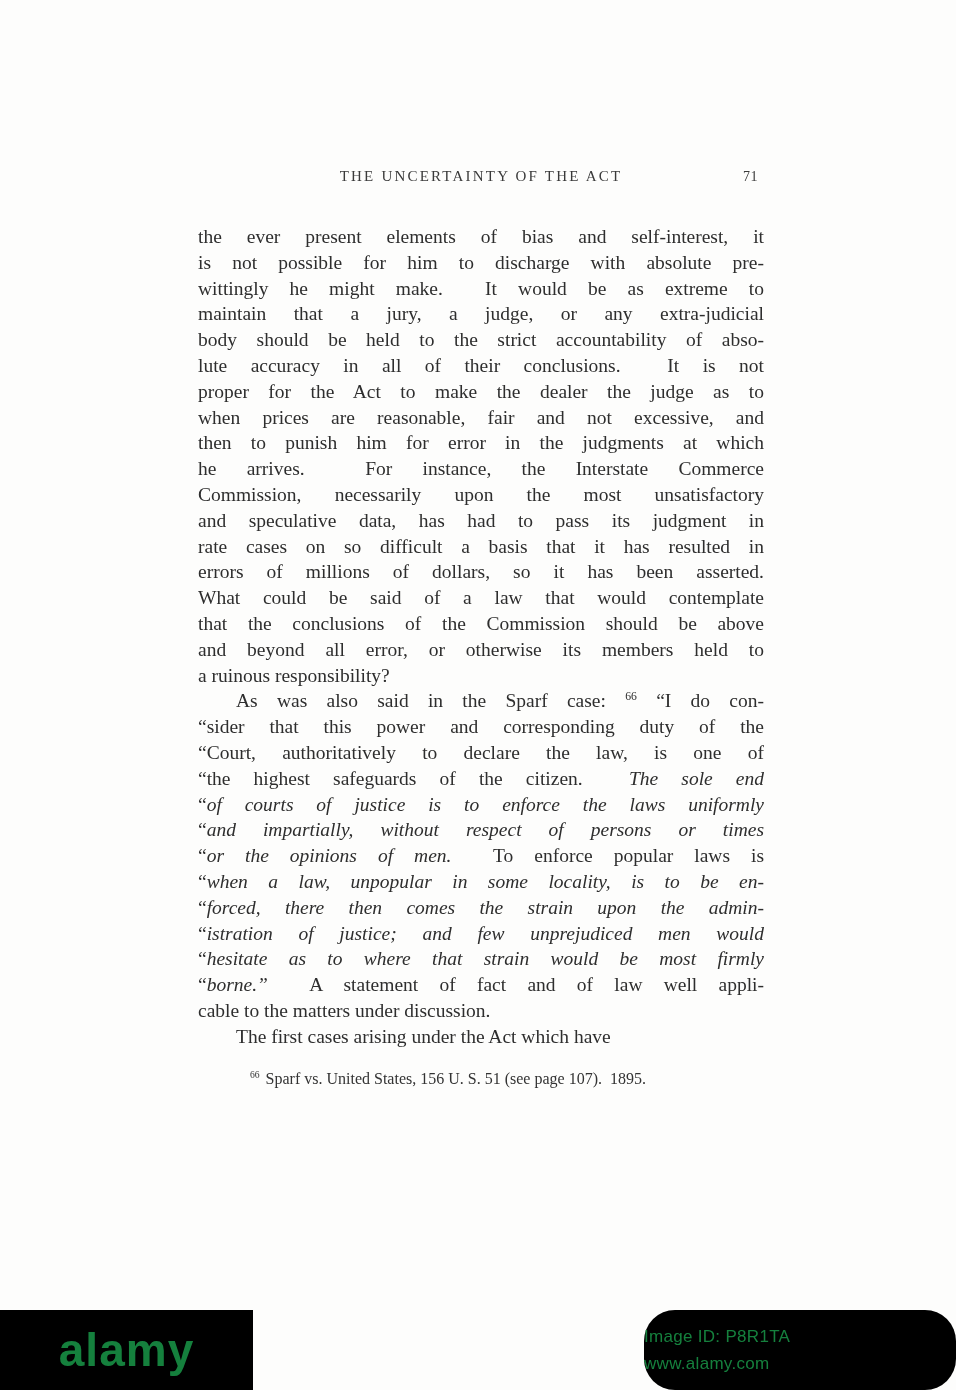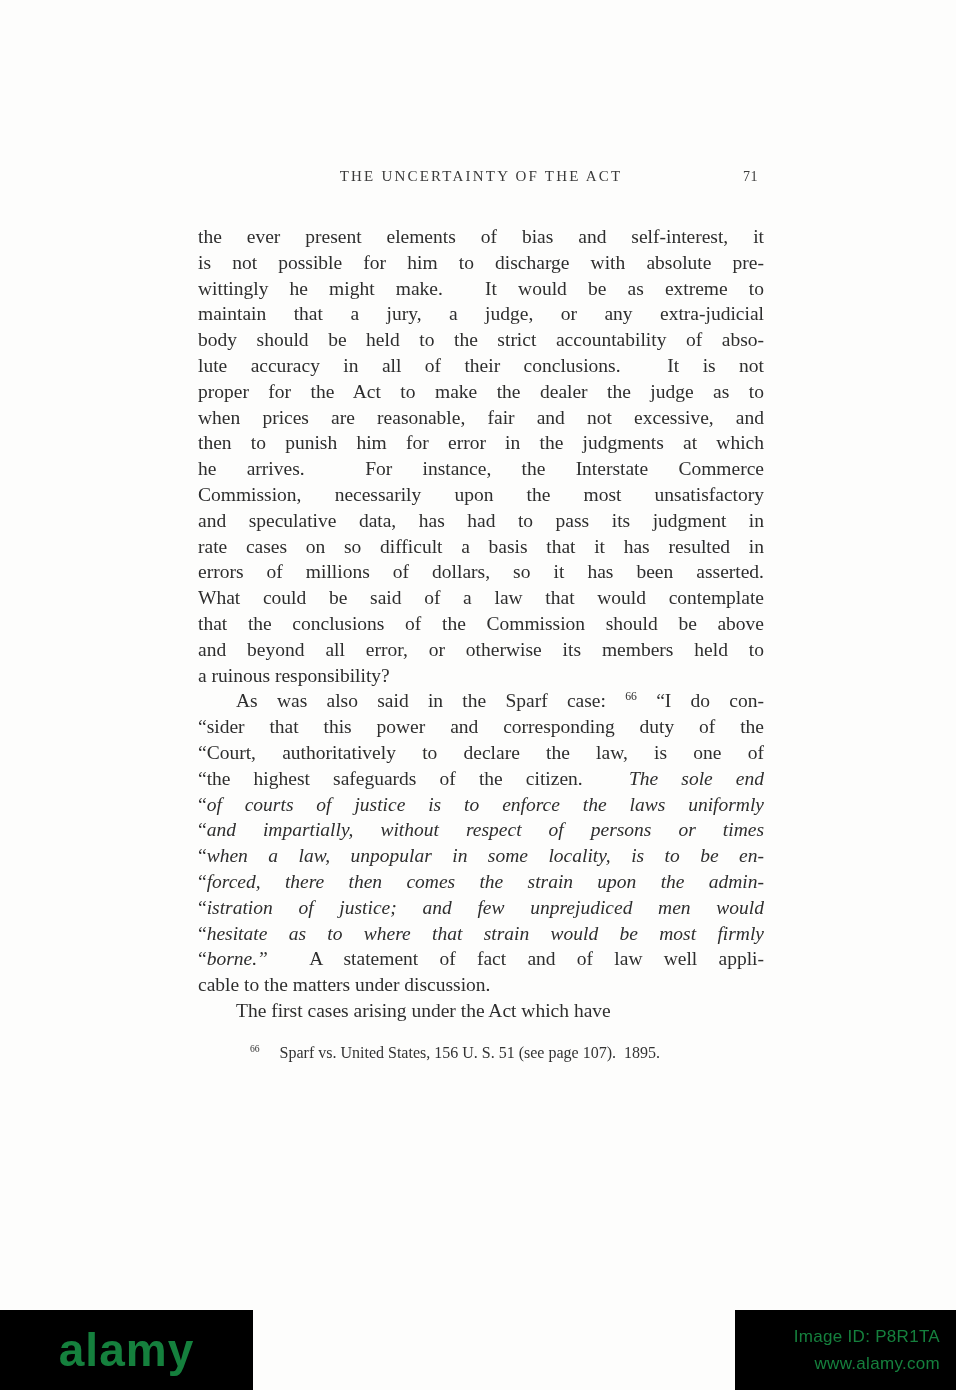--- a/index.html
+++ b/index.html
@@ -55,21 +55,21 @@
     vertical-align: super;
     line-height: 0;
   }
   .footnote {
     margin-top: 18px;
     padding-left: 52px;
     font-size: 16px;
     line-height: 21px;
     color: #333333;
   }
-  .footnote .footnote-text { margin-left: 16px; }
+  .footnote .footnote-text { margin-left: 2px; }
   .watermark-bar {
     position: absolute;
     bottom: 0;
     height: 80px;
     background: #000000;
     color: #15803d;
     font-family: "Liberation Sans", sans-serif;
   }
   .watermark-bar.left {
     left: 0;
@@ -79,27 +79,28 @@
     justify-content: center;
   }
   .alamy-logo {
     font-weight: 700;
     font-size: 46px;
     letter-spacing: 1px;
     line-height: 1;
   }
   .watermark-bar.right {
     right: 0;
-    width: 221px;
+    width: 312px;
     display: flex;
     flex-direction: column;
-    align-items: flex-end;
+    align-items: flex-start;
     justify-content: center;
     gap: 7px;
     padding-right: 16px;
+    border-radius: 31px;
   }
   .watermark-bar.right .image-id,
   .watermark-bar.right .website {
     font-size: 17px;
     letter-spacing: 0.3px;
   }
 </style>
 </head>
 <body>
 
@@ -133,20 +134,21 @@
           <div class="line"><span>and beyond all error, or otherwise its members held to</span></div>
           <div class="line end"><span>a ruinous responsibility?</span></div>
         </div>
       <div class="paragraph">
           <div class="line indent"><span>As was also said in the Sparf case: </span><sup>66</sup><span> “I do con-</span></div>
           <div class="line"><span>“sider that this power and corresponding duty of the</span></div>
           <div class="line"><span>“Court, authoritatively to declare the law, is one of</span></div>
           <div class="line"><span>“the highest safeguards of the citizen.&nbsp; </span><span class="it">The sole end</span></div>
           <div class="line"><span>“</span><span class="it">of courts of justice is to enforce the laws uniformly</span></div>
           <div class="line"><span>“</span><span class="it">and impartially, without respect of persons or times</span></div>
+          <div class="line"><span>“</span><span class="it">or the opinions of men.</span><span>&nbsp; To enforce popular laws is</span></div>
           <div class="line"><span>“</span><span class="it">when a law, unpopular in some locality, is to be en-</span></div>
           <div class="line"><span>“</span><span class="it">forced, there then comes the strain upon the admin-</span></div>
           <div class="line"><span>“</span><span class="it">istration of justice; and few unprejudiced men would</span></div>
           <div class="line"><span>“</span><span class="it">hesitate as to where that strain would be most firmly</span></div>
           <div class="line"><span>“</span><span class="it">borne.”</span><span>&nbsp; A statement of fact and of law well appli-</span></div>
           <div class="line end"><span>cable to the matters under discussion.</span></div>
         </div>
       <div class="paragraph">
           <div class="line indent end"><span>The first cases arising under the Act which have</span></div>
         </div>

